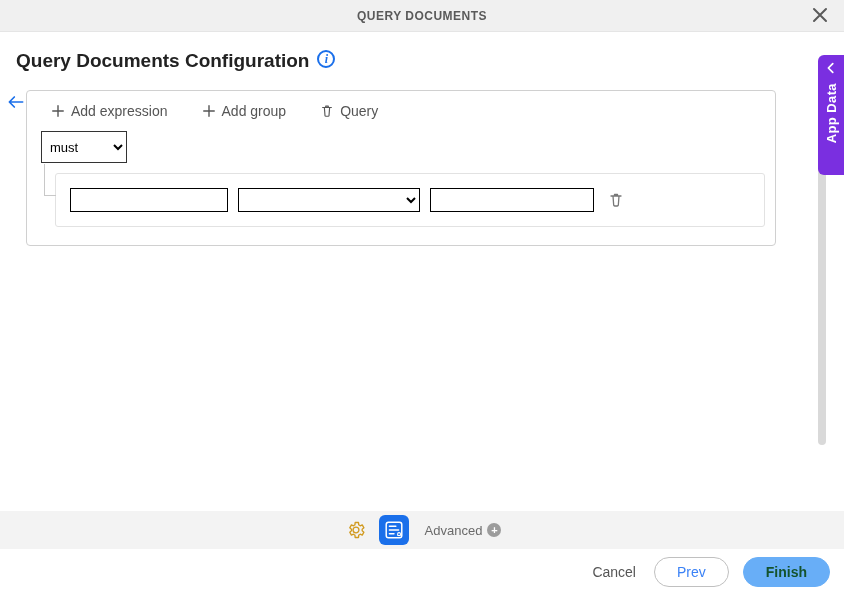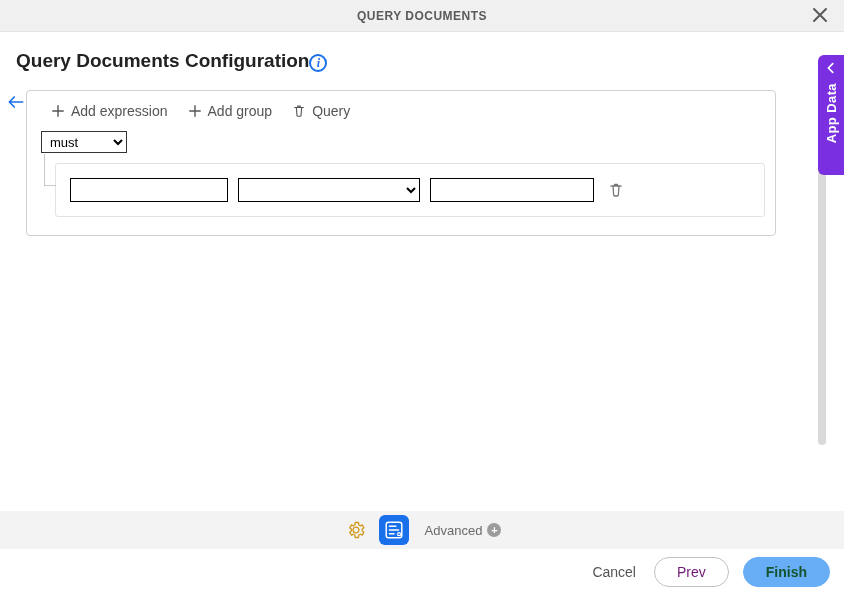--- a/index.html
+++ b/index.html
@@ -10,38 +10,38 @@
   .titlebar {
     height:32px; background:#f0f0f0; display:flex; align-items:center; justify-content:center;
     position:relative; border-bottom:1px solid #e5e5e5;
   }
   .titlebar-title { font-size:12px; letter-spacing:0.5px; color:#5a5a5a; font-weight:600; }
   .titlebar-close { position:absolute; right:10px; top:5px; cursor:pointer; color:#5a5a5a; padding:2px 6px; }
   .titlebar-close svg { width:16px; height:16px; }
 
   
   .main { position:absolute; top:32px; bottom:85px; left:0; right:0; padding:18px 18px 0 10px; }
-  .page-header { display:flex; align-items:flex-end; margin-bottom:18px; margin-left:6px; }
+  .page-header { display:flex; align-items:flex-start; gap:8px; margin-bottom:18px; margin-left:6px; }
   .page-header h1 { font-size:19px; font-weight:700; margin:0; color:#222; }
   .info-icon { width:18px; height:18px; border:2px solid #1a6fea; border-radius:50%; display:flex; align-items:center; justify-content:center; color:#1a6fea; font-size:12px; font-weight:700; font-style:italic; font-family: Georgia, serif; }
 
   .back-arrow { position:absolute; left:6px; top:60px; color:#1a6fea; cursor:pointer; }
   .back-arrow svg { width:20px; height:20px; }
 
   .query-box {
     margin-left:16px; margin-right:50px; border:1px solid #d0d0d0; border-radius:4px;
     background:#fff; padding:8px 10px 18px 10px;
   }
-  .toolbar-row { display:flex; gap:20px; align-items:center; padding:4px 14px 10px 14px; }
+  .toolbar-row { display:flex; gap:34px; align-items:center; padding:4px 14px 10px 14px; }
   .tb-btn { display:flex; align-items:center; gap:6px; color:#555; cursor:pointer; font-size:14px; }
   .tb-btn svg { width:14px; height:14px; }
 
   .group-select { margin:2px 0 10px 4px; }
   .group-select select {
-    border:1px solid #333; background:#fff; padding:2px 4px; font-size:13px; width:86px; height:22px;
+    border:1px solid #333; background:#fff; padding:2px 4px; font-size:13px; width:86px; height:32px;
   }
 
   .expr-panel {
     margin-left:18px; border:1px solid #e2e2e2; border-radius:3px; padding:14px 14px;
     position:relative; display:flex; gap:10px; align-items:center;
   }
   .tree-connector {
     position:absolute; left:-12px; top:-10px; width:12px; height:32px;
     border-left:1px solid #c8c8c8; border-bottom:1px solid #c8c8c8;
   }
@@ -86,21 +86,21 @@
   .plus-circ { width:14px; height:14px; border-radius:50%; background:#9c9c9c; color:#fff; display:flex; align-items:center; justify-content:center; font-size:11px; font-weight:700; line-height:1; }
 
   
   .footer {
     position:absolute; bottom:0; left:9px; right:0; height:46px; display:flex;
     align-items:center; justify-content:flex-end; gap:14px; padding:0 14px;
   }
   .btn-cancel { color:#555; cursor:pointer; font-size:14px; padding:6px 4px; }
   .btn-pill {
     height:30px; border-radius:15px; border:1px solid #c0c0c0; background:#fff;
-    padding:0 22px; font-size:14px; color:#701a75; display:flex; align-items:center; cursor:pointer;
+    padding:0 22px; font-size:14px; color:#3b82f6; display:flex; align-items:center; cursor:pointer;
   }
   .btn-pill.primary { background:#68aef7; border-color:#68aef7; color:#14532d; font-weight:600; }
 </style>
 </head>
 <body>
 
 <div class="window">
 
   <div class="titlebar">
     <div class="titlebar-title">QUERY DOCUMENTS</div>

